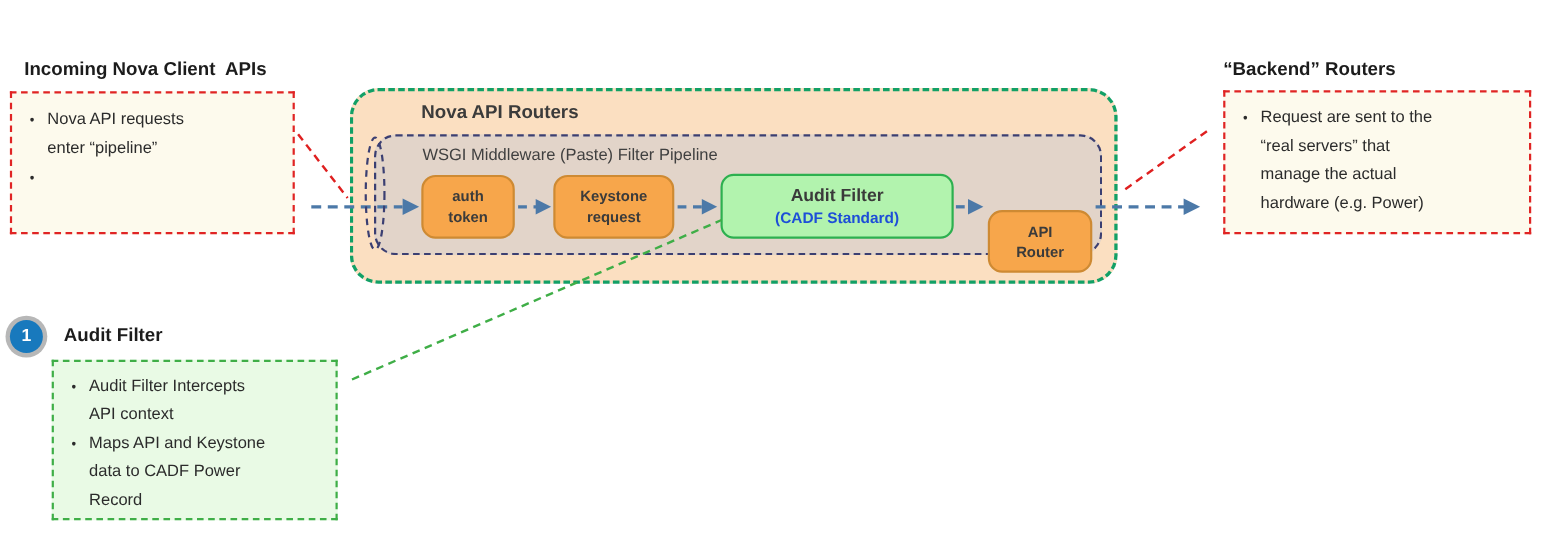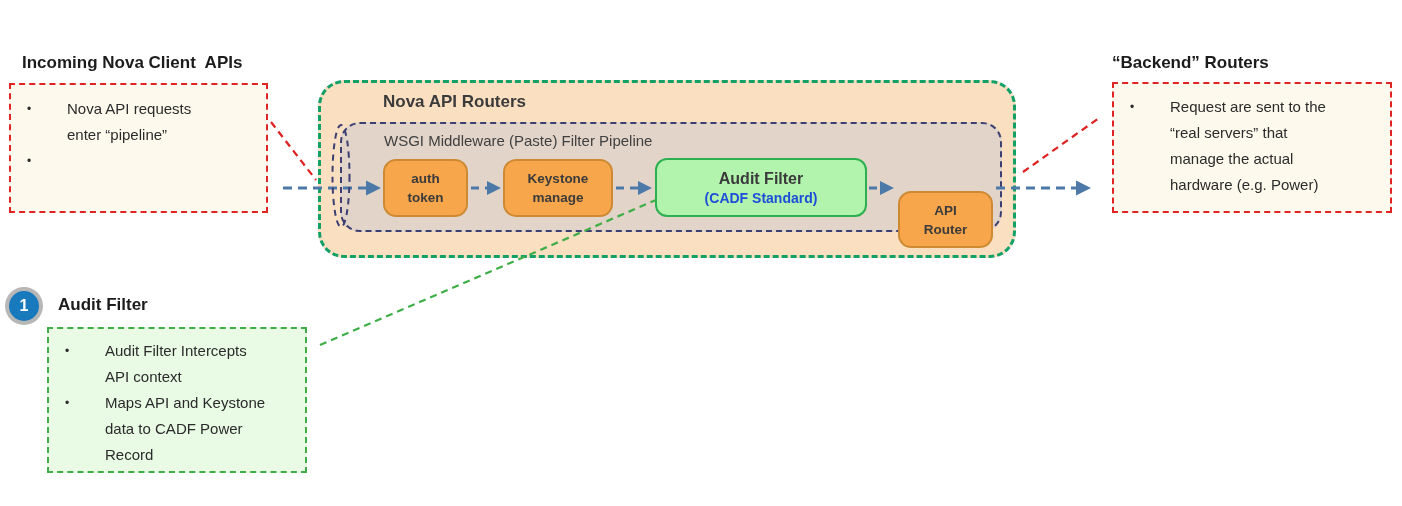--- a/index.html
+++ b/index.html
@@ -9,21 +9,21 @@
   .overlay { position:absolute; left:0; top:0; width:1402px; height:506px; pointer-events:none; z-index:6; }
 
   .sec-title { position:absolute; font-size:17px; font-weight:bold; color:#1c1c1c; white-space:pre; z-index:3; }
 
   .note-box { position:absolute; background:#fdfaed; border:2px dashed #e02424; z-index:2; }
   .note-green { position:absolute; background:#e9fae5; border:2px dashed #3fae47; z-index:2; }
 
   .bullets { padding:11px 8px 0 16px; }
   .bullet { display:flex; align-items:flex-start; }
   .dot { width:16px; flex:0 0 16px; font-size:12px; line-height:26px; color:#2b2b2b; }
-  .btext { font-size:15px; line-height:26px; color:#2b2b2b; white-space:pre-line;margin-left:24px; }
+  .btext { font-size:15px; line-height:26px; color:#2b2b2b; white-space:pre-line; }
 
   .nova-box { position:absolute; left:318px; top:80px; width:698px; height:178px;
               background:#fbdfc1; border:3px dashed #12a066; border-radius:26px; z-index:1; }
   .nova-title { position:absolute; left:62px; top:9px; font-size:17px; font-weight:bold; color:#3b3b3b; }
 
   .wsgi-box { position:absolute; left:340px; top:122px; width:662px; height:110px;
               background:#e2d4c9; border:2px dashed #3b3f72; border-radius:20px; z-index:2; }
   .wsgi-title { position:absolute; left:42px; top:8px; font-size:15px; font-weight:500; color:#404040; }
 
   .stage { position:absolute; display:flex; flex-direction:column; align-items:center; justify-content:center;
@@ -86,21 +86,21 @@
   <div class="wsgi-box">
     <div class="wsgi-title">WSGI Middleware (Paste) Filter Pipeline</div>
   </div>
 
   <div class="stage stage-orange" style="left:383px; top:159px; width:85px; height:58px;">
     <span class="stage-label">auth
 token</span>
   </div>
   <div class="stage stage-orange" style="left:503px; top:159px; width:110px; height:58px;">
     <span class="stage-label">Keystone
-manage</span>
+request</span>
   </div>
   <div class="stage stage-audit" style="left:655px; top:158px; width:212px; height:59px;">
     <span class="audit-l1">Audit Filter</span>
     <span class="audit-l2">(CADF Standard)</span>
   </div>
   <div class="stage stage-orange" style="left:898px; top:159px; width:95px; height:57px;margin-top:32px;">
     <span class="stage-label">API
 Router</span>
   </div>
 

